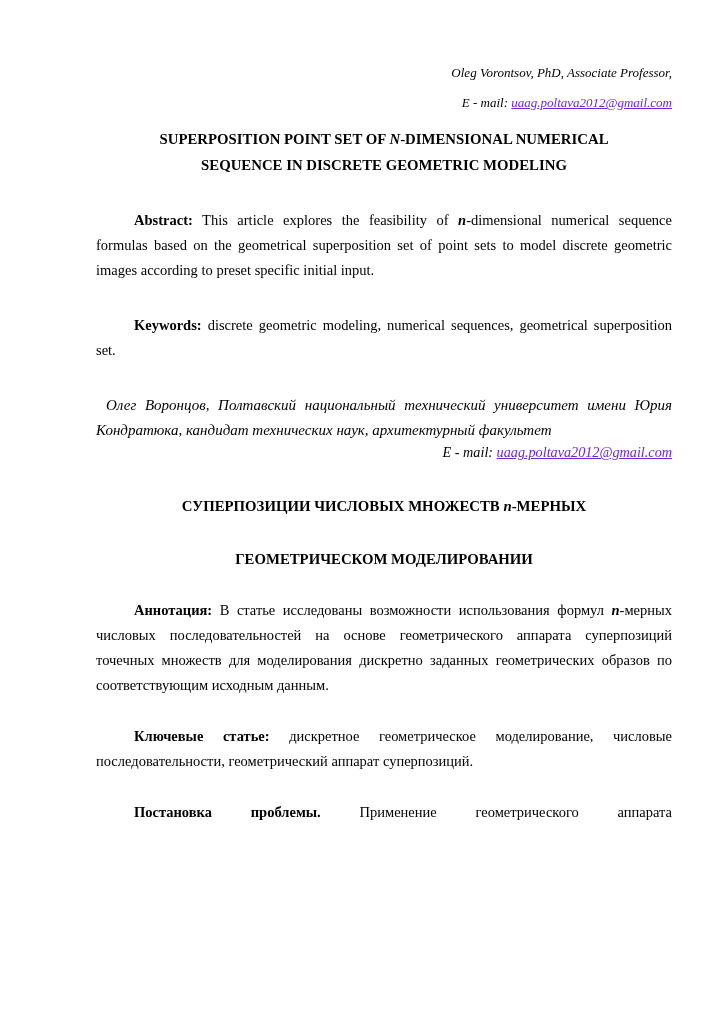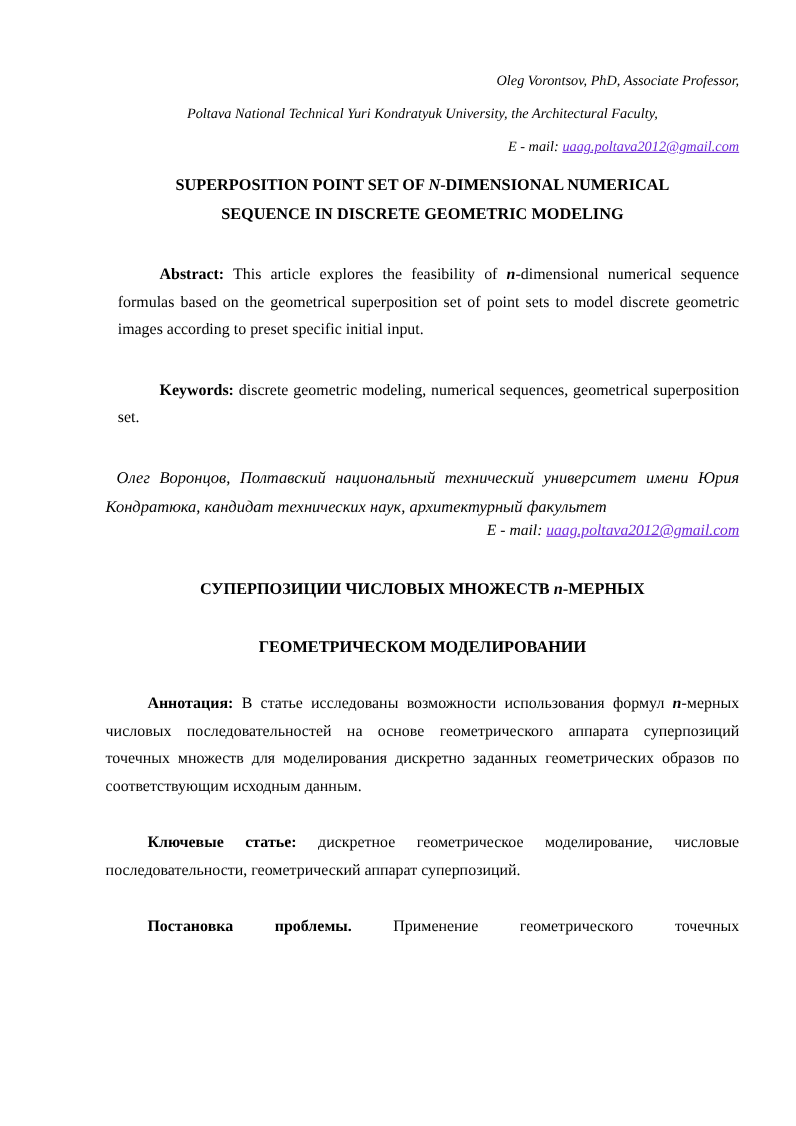--- a/index.html
+++ b/index.html
@@ -82,34 +82,33 @@
     margin: 0;
   }
   .ru-title {
     font-weight: bold;
     font-size: 14.8px;
     text-align: center;
     line-height: 1.78;
     margin: 32px 0 0 0;
   }
   .gap-22 { margin-top: 26px; }
-  .gap-28 { margin-top: 30px; margin-left: 11px; }
+  .gap-28 { margin-top: 30px; }
   .justify-stretch {
     text-align: justify;
     text-align-last: justify;
   }
 </style>
 </head>
 <body>
 
 <div class="page">
 
   <div class="affil-block">
     <p class="affil-line">Oleg Vorontsov, PhD, Associate Professor,</p>
-    <p class="affil-line center">Poltava National Technical Yuri Kondratyuk University, the Architectural Faculty,</p>
     <p class="affil-line"><span class="email-label">E - mail: </span><a class="email-link" href="#">uaag.poltava2012@gmail.com</a></p>
   </div>
 
   <h1 class="title">
     <span>SUPERPOSITION POINT SET OF </span><span class="ital-n">n</span><span>-DIMENSIONAL NUMERICAL</span><br>
     <span>SEQUENCE IN DISCRETE GEOMETRIC MODELING</span>
   </h1>
 
   <p class="para gap-28">
     <span class="lead">Abstract:</span><span> This article explores the feasibility of </span><span class="ital-n">n</span><span>-dimensional numerical sequence formulas based on the   geometrical superposition set of point sets to model discrete geometric images according to preset specific initial input.</span>
@@ -133,16 +132,16 @@
 
   <p class="para gap-22">
     <span class="lead">Аннотация:</span><span> В статье исследованы возможности использования формул </span><span class="ital-n">n</span><span>-мерных числовых последовательностей на основе геометрического аппарата суперпозиций точечных множеств для моделирования дискретно заданных геометрических образов по соответствующим исходным данным.</span>
   </p>
 
   <p class="para gap-22">
     <span class="lead">Ключевые статье:</span><span> дискретное геометрическое моделирование, числовые последовательности, геометрический аппарат суперпозиций.</span>
   </p>
 
   <p class="para gap-22 justify-stretch">
-    <span class="lead">Постановка проблемы.</span><span> Применение  геометрического  точечных</span>
+    <span class="lead">Постановка проблемы.</span><span> Применение  геометрического  аппарата</span>
   </p>
 
 </div>
 
 </body></html>

